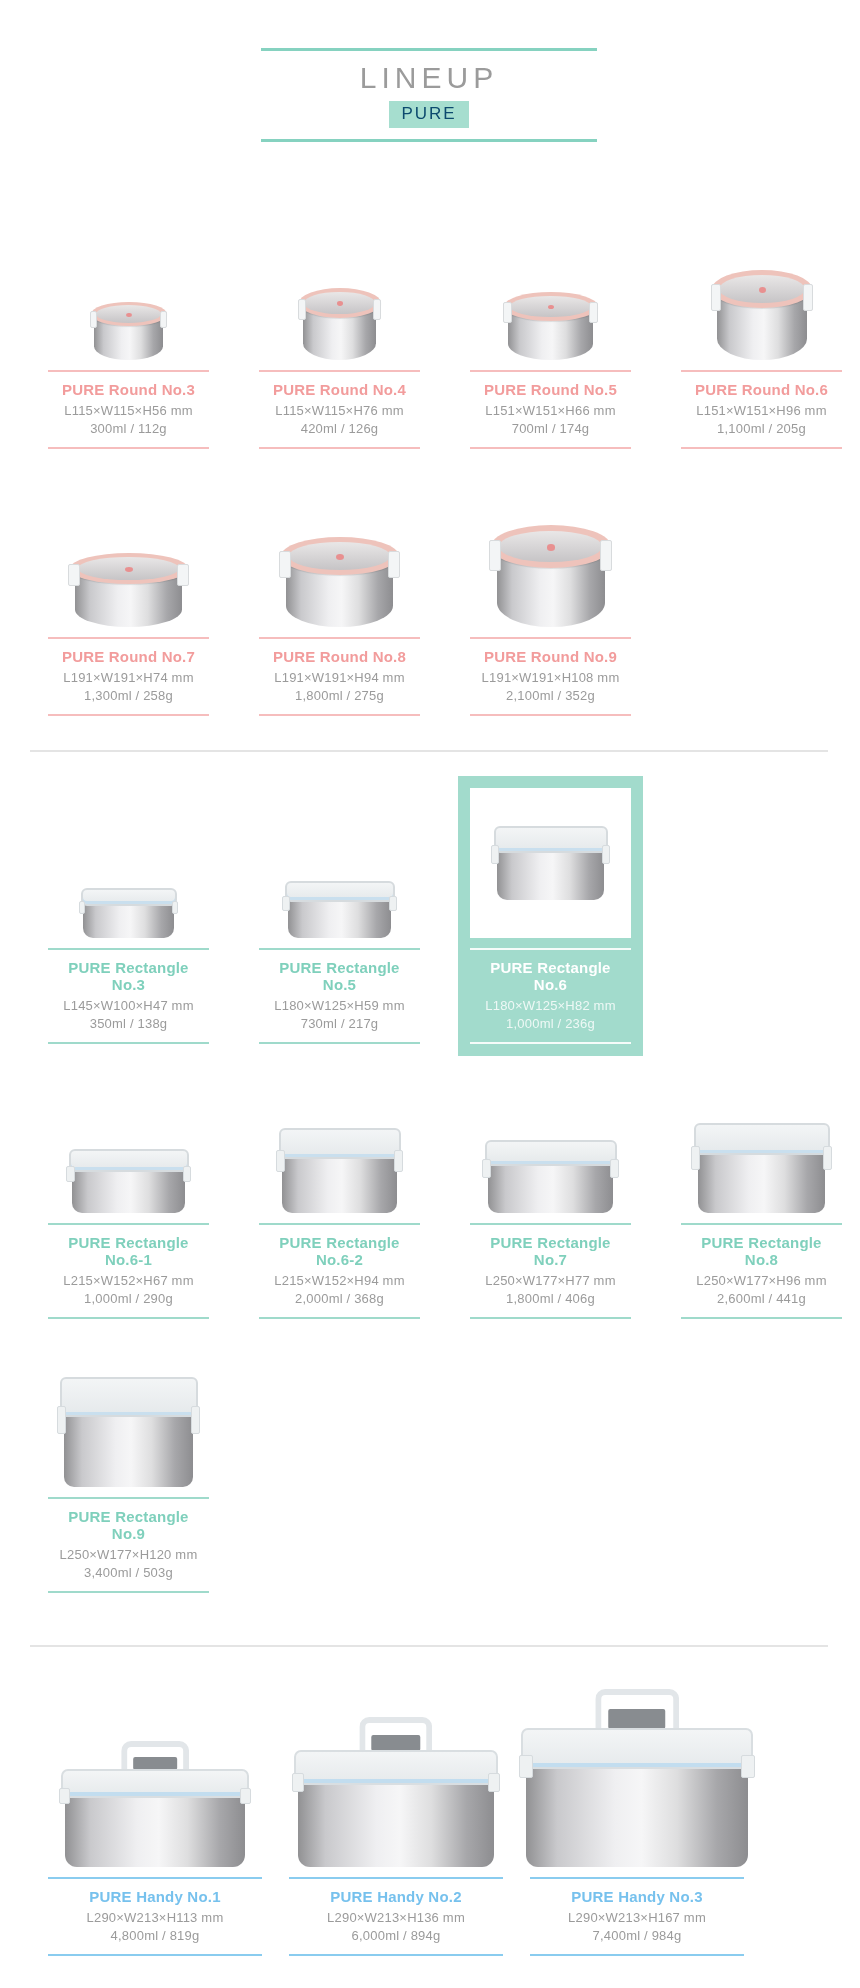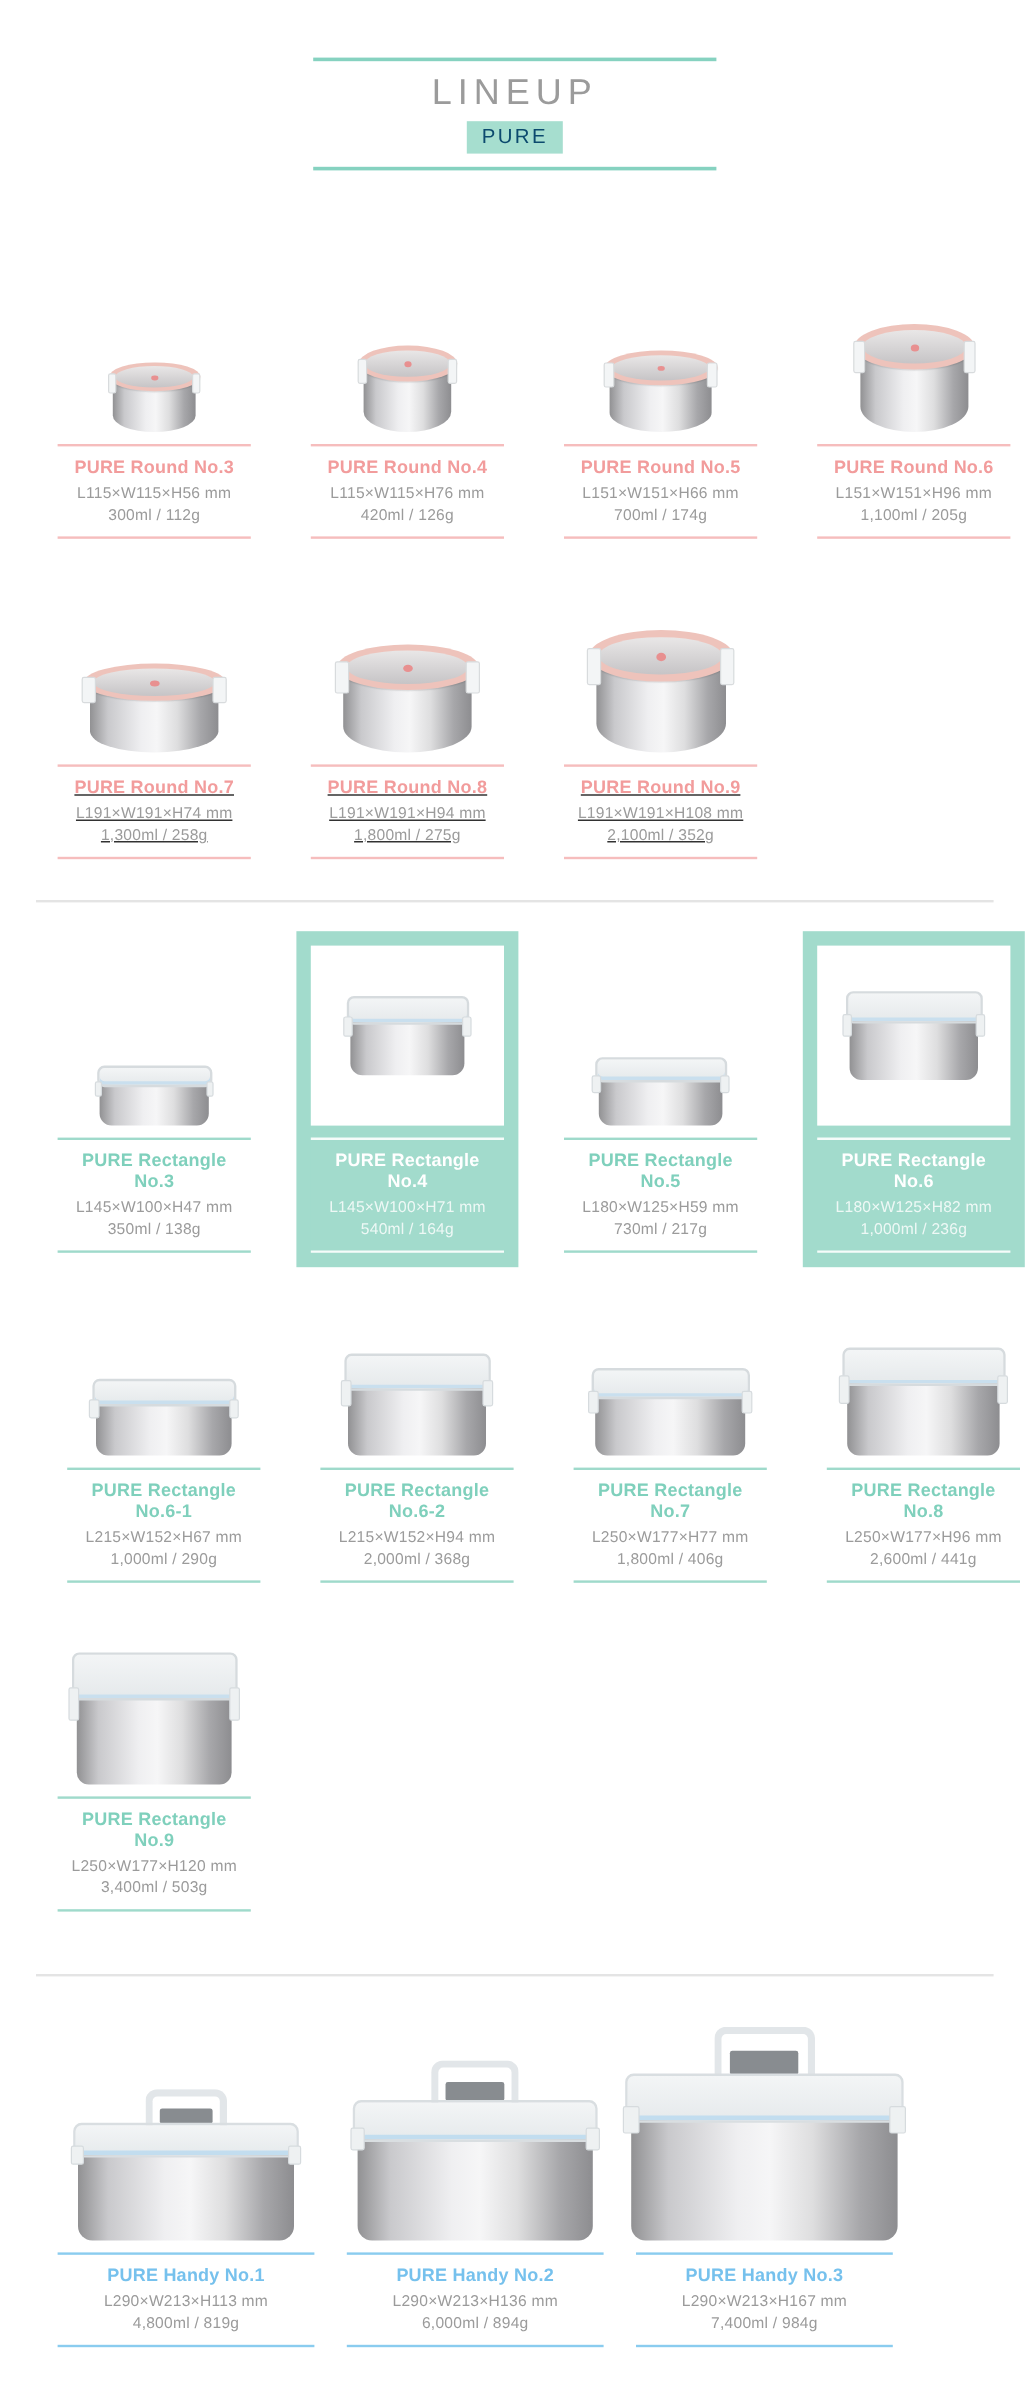--- a/index.html
+++ b/index.html
@@ -28,23 +28,23 @@
   .sec-round     { --accent:var(--pink_title); --line:var(--pink_line); }
   .sec-rectangle { --accent:var(--teal_title); --line:var(--teal_card_line); }
   .sec-handy     { --accent:var(--blue_title); --line:var(--blue_line); }
 
   .divider { height:2px; background:var(--divider_gray); margin:0 30px; }
   .divider.before-rectangle { margin-top:34px; }
   .divider.before-handy     { margin-top:52px; }
 
   
   #round .row-0 { margin-top:106px; }  #round .row-0 .img-area { height:112px; }
-  #round .row-1 { margin-top:58px;text-decoration:underline; }   #round .row-1 .img-area { height:120px; }
+  #round .row-1 { margin-top:58px; }   #round .row-1 .img-area { height:120px; }
   #rectangle .row-0 { margin-top:36px; } #rectangle .row-0 .img-area { height:150px; }
-  #rectangle .row-1 { margin-top:54px;justify-content:center; } #rectangle .row-1 .img-area { height:115px; }
+  #rectangle .row-1 { margin-top:54px; } #rectangle .row-1 .img-area { height:115px; }
   #rectangle .row-2 { margin-top:56px; } #rectangle .row-2 .img-area { height:112px; }
   #handy .row-0 { margin-top:32px; gap:27px; } #handy .row-0 .img-area { height:188px; }
   #handy .card { width:214px; }
 
   
   .card.hl { background:var(--teal_hl_bg); box-shadow:0 0 0 12px var(--teal_hl_bg); }
   .card.hl .img-area { background:#fff; align-items:center; }
   .card.hl .label { border-color:rgba(255,255,255,.9); }
   .card.hl .t-title { color:#fff; }
   .card.hl .t-dims, .card.hl .t-vol { color:#fff; opacity:.82; }
@@ -217,35 +217,20 @@
                 <div class="clip-l"></div>
                 <div class="clip-r"></div>
               </div>
             </div>
     <div class="label">
       <div class="t-title">PURE Rectangle No.3</div>
       <div class="t-dims">L145×W100×H47 mm</div>
       <div class="t-vol">350ml / 138g</div>
     </div>
   </div>
-          <div class="card hl">
-    <div class="img-area">
-              <div class="prod rect" style="width: 102px; height: 66px;">
-                <div class="body"></div>
-                <div class="lid"></div>
-                <div class="clip-l"></div>
-                <div class="clip-r"></div>
-              </div>
-            </div>
-    <div class="label">
-      <div class="t-title">PURE Rectangle No.4</div>
-      <div class="t-dims">L145×W100×H71 mm</div>
-      <div class="t-vol">540ml / 164g</div>
-    </div>
-  </div>
           <div class="card">
     <div class="img-area">
               <div class="prod rect" style="width: 110px; height: 57px;">
                 <div class="body"></div>
                 <div class="lid"></div>
                 <div class="clip-l"></div>
                 <div class="clip-r"></div>
               </div>
             </div>
     <div class="label">

